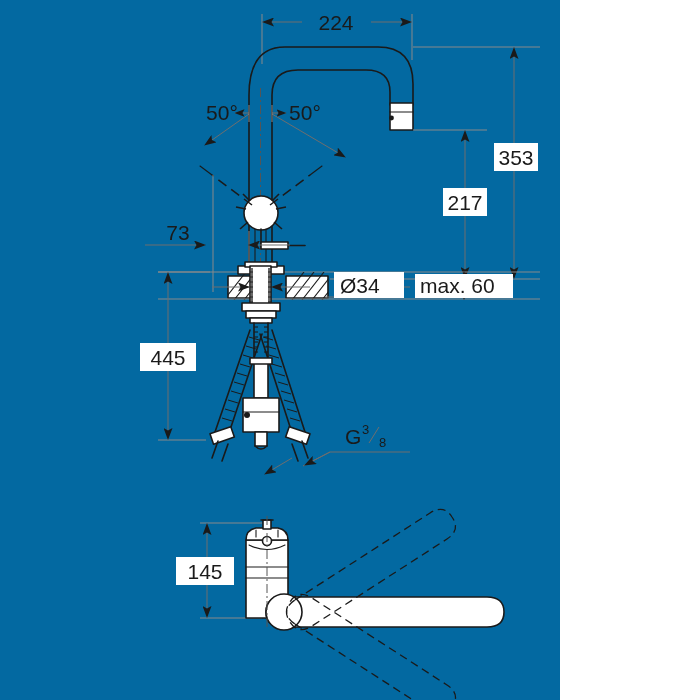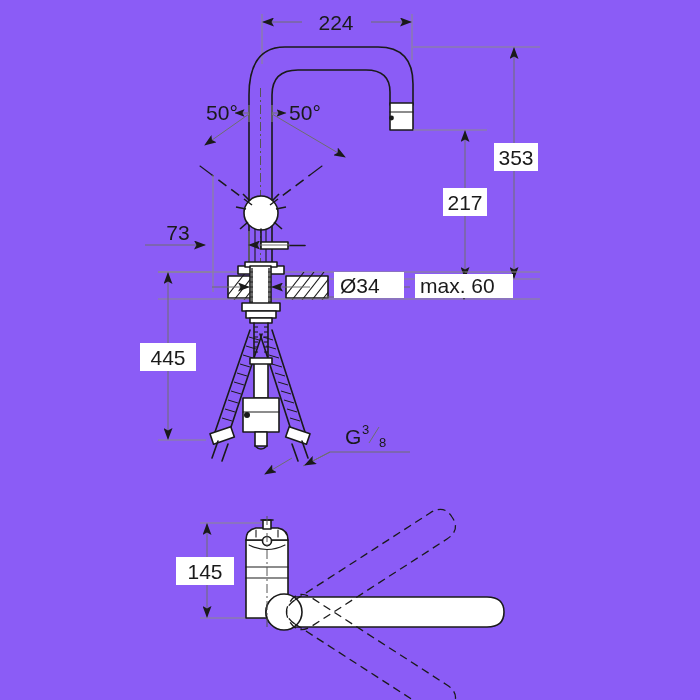--- a/index.html
+++ b/index.html
@@ -8,23 +8,23 @@
     background: #ffffff;
   }
   body {
     width: 700px;
     height: 700px;
     font-family: "Liberation Sans", sans-serif;
     overflow: hidden;
   }
   #drawing-root {
     position: relative;
-    width: 700px;
+    width: 560px;
     height: 700px;
-    background: #8b5cf6;
+    background: #0369a1;
   }
   svg#technical-drawing {
     display: block;
     width: 700px;
     height: 700px;
   }
   .dim-text {
     font-family: "Liberation Sans", sans-serif;
     font-size: 21px;
     fill: #1a1a1a;

